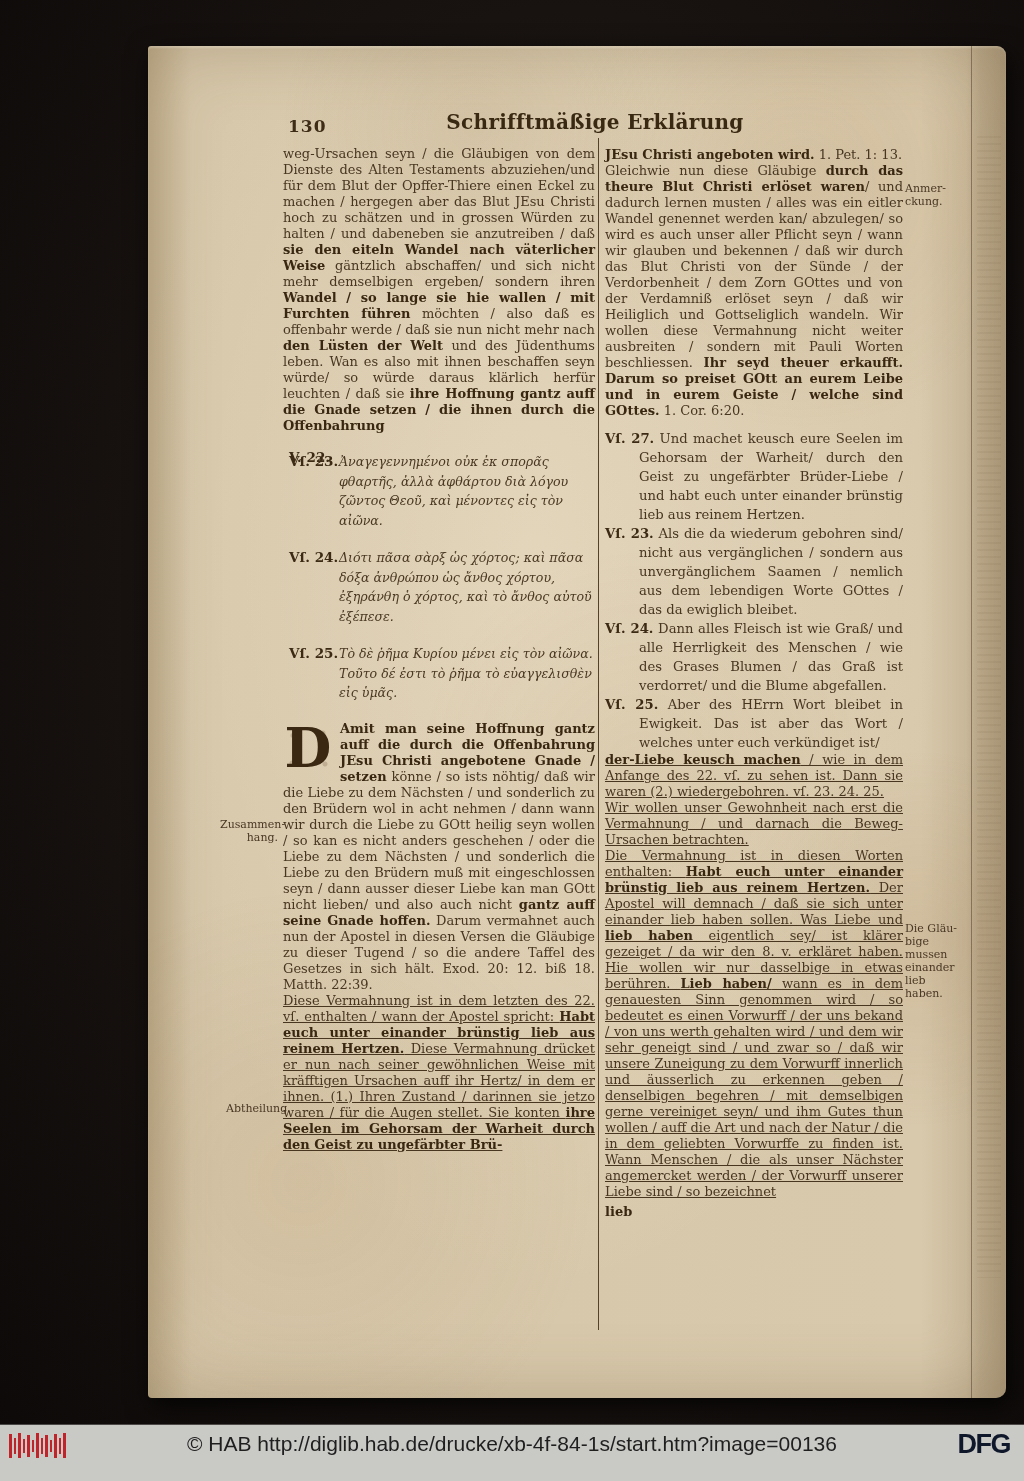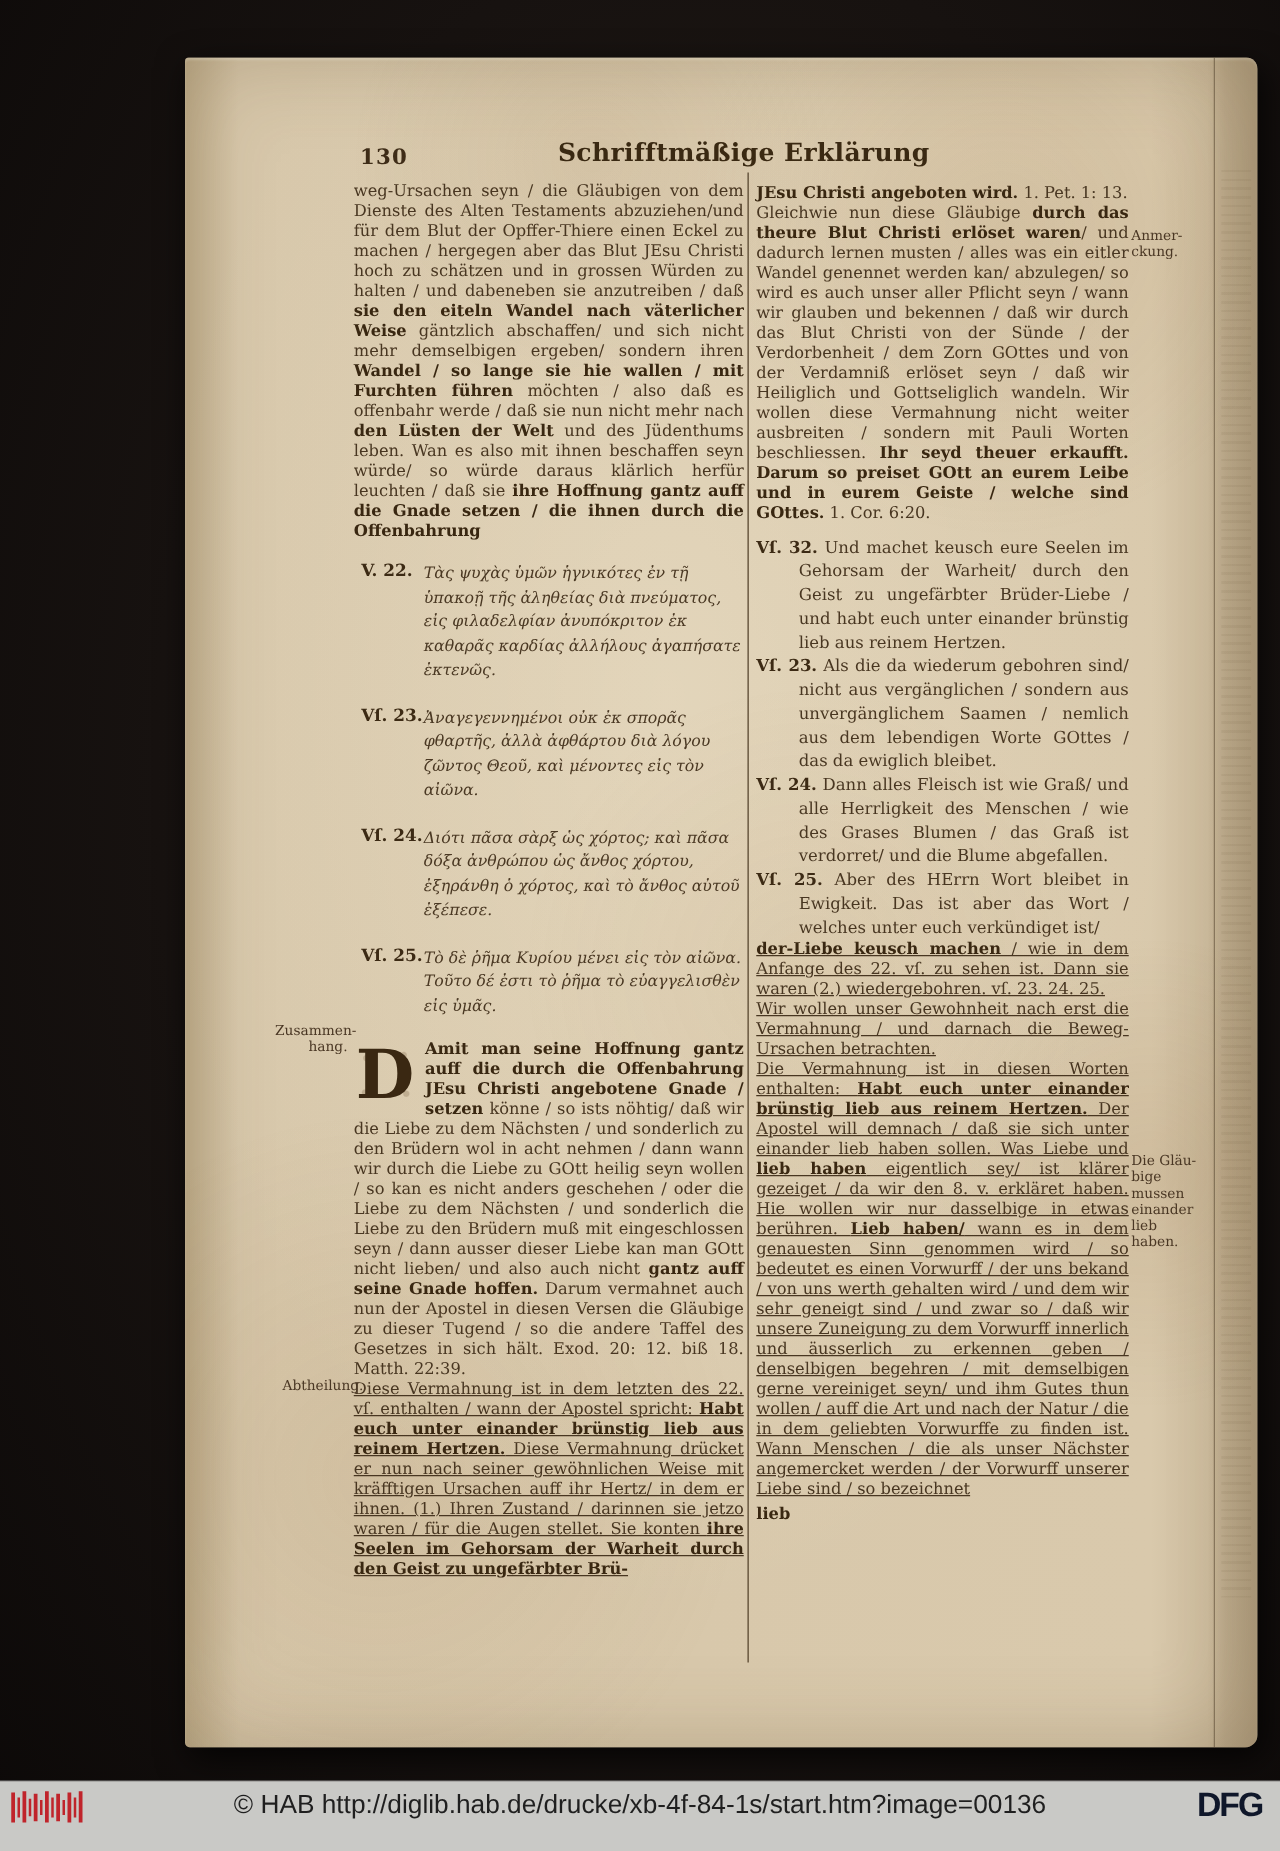--- a/index.html
+++ b/index.html
@@ -82,21 +82,20 @@
 
     <div class="pageno">130</div>
     <div class="running-title">Schrifftmäßige Erklärung</div>
     <div class="colrule"></div>
 
     <div class="col left">
       <p><span>weg-Ursachen seyn / die Gläubigen von dem Dienste des Alten Testaments abzuziehen/und für dem Blut der Opffer-Thiere einen Eckel zu machen / hergegen aber das Blut JEsu Christi hoch zu schätzen und in grossen Würden zu halten / und dabeneben sie anzutreiben / daß </span><span class="bb">sie den eiteln Wandel nach väterlicher Weise</span><span> gäntzlich abschaffen/ und sich nicht mehr demselbigen ergeben/ sondern ihren </span><span class="bb">Wandel / so lange sie hie wallen / mit Furchten führen</span><span> möchten / also daß es offenbahr werde / daß sie nun nicht mehr nach </span><span class="bb">den Lüsten der Welt</span><span> und des Jüdenthums leben. Wan es also mit ihnen beschaffen seyn würde/ so würde daraus klärlich herfür leuchten / daß sie </span><span class="bb">ihre Hoffnung gantz auff die Gnade setzen / die ihnen durch die Offenbahrung</span></p>
 
       <div class="greek">
         <span class="vlabel">V. 22.</span>
-        <span>Τὰς ψυχὰς ὑμῶν ἡγνικότες ἐν τῇ ὑπακοῇ τῆς ἀληθείας διὰ πνεύματος, εἰς φιλαδελφίαν ἀνυπόκριτον ἐκ καθαρᾶς καρδίας ἀλλήλους ἀγαπήσατε ἐκτενῶς.</span>
       </div>
       <div class="greek">
         <span class="vlabel">Vſ. 23.</span>
         <span>Ἀναγεγεννημένοι οὐκ ἐκ σπορᾶς φθαρτῆς, ἀλλὰ ἀφθάρτου διὰ λόγου ζῶντος Θεοῦ, καὶ μένοντες εἰς τὸν αἰῶνα.</span>
       </div>
       <div class="greek">
         <span class="vlabel">Vſ. 24.</span>
         <span>Διότι πᾶσα σὰρξ ὡς χόρτος; καὶ πᾶσα δόξα ἀνθρώπου ὡς ἄνθος χόρτου, ἐξηράνθη ὁ χόρτος, καὶ τὸ ἄνθος αὐτοῦ ἐξέπεσε.</span>
       </div>
       <div class="greek">
@@ -110,21 +109,21 @@
       </p>
       <p class="para-gap"><span>Diese Vermahnung ist in dem letzten des 22. vſ. enthalten / wann der Apostel spricht: </span><span class="bb">Habt euch unter einander brünstig lieb aus reinem Hertzen.</span><span> Diese Vermahnung drücket er nun nach seiner gewöhnlichen Weise mit kräfftigen Ursachen auff ihr Hertz/ in dem er ihnen. (1.) Ihren Zustand / darinnen sie jetzo waren / für die Augen stellet. Sie konten </span><span class="bb">ihre Seelen im Gehorsam der Warheit durch den Geist zu ungefärbter Brü-</span></p>
     </div>
 
     <div class="col right">
       <p class="rc-head"><span class="bb">JEsu Christi angeboten wird.</span><span> 1. Pet. 1: 13.</span></p>
       <p><span>Gleichwie nun diese Gläubige </span><span class="bb">durch das theure Blut Christi erlöset waren</span><span>/ und dadurch lernen musten / alles was ein eitler Wandel genennet werden kan/ abzulegen/ so wird es auch unser aller Pflicht seyn / wann wir glauben und bekennen / daß wir durch das Blut Christi von der Sünde / der Verdorbenheit / dem Zorn GOttes und von der Verdamniß erlöset seyn / daß wir Heiliglich und Gottseliglich wandeln. Wir wollen diese Vermahnung nicht weiter ausbreiten / sondern mit Pauli Worten beschliessen. </span><span class="bb">Ihr seyd theuer erkaufft. Darum so preiset GOtt an eurem Leibe und in eurem Geiste / welche sind GOttes.</span><span> 1. Cor. 6:20.</span></p>
 
       <div style="margin-top:10px;">
         <p class="verse">
-          <span class="vlabel">Vſ. 32.</span>
+          <span class="vlabel">Vſ. 27.</span>
           <span>Und machet keusch eure Seelen im Gehorsam der Warheit/ durch den Geist zu ungefärbter Brüder-Liebe / und habt euch unter einander brünstig lieb aus reinem Hertzen.</span>
         </p>
         <p class="verse">
           <span class="vlabel">Vſ. 23.</span>
           <span>Als die da wiederum gebohren sind/ nicht aus vergänglichen / sondern aus unvergänglichem Saamen / nemlich aus dem lebendigen Worte GOttes / das da ewiglich bleibet.</span>
         </p>
         <p class="verse">
           <span class="vlabel">Vſ. 24.</span>
           <span>Dann alles Fleisch ist wie Graß/ und alle Herrligkeit des Menschen / wie des Grases Blumen / das Graß ist verdorret/ und die Blume abgefallen.</span>
         </p>

